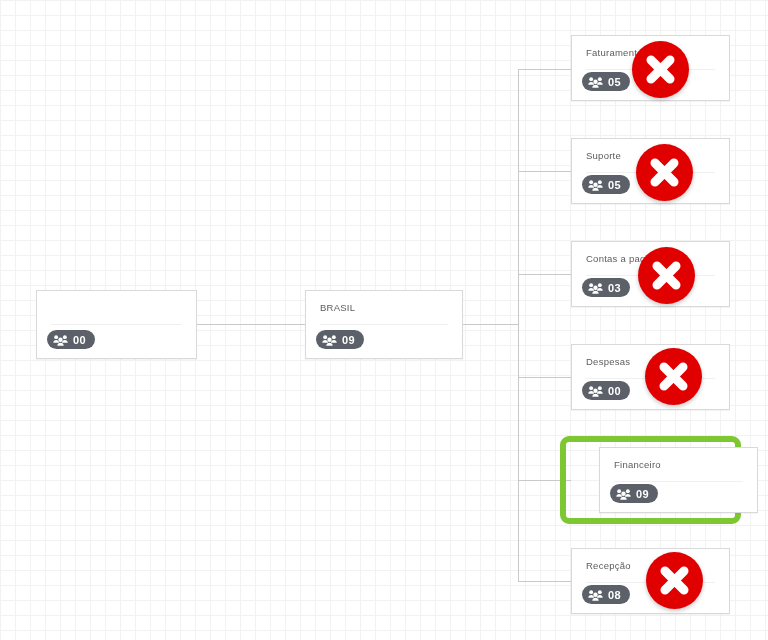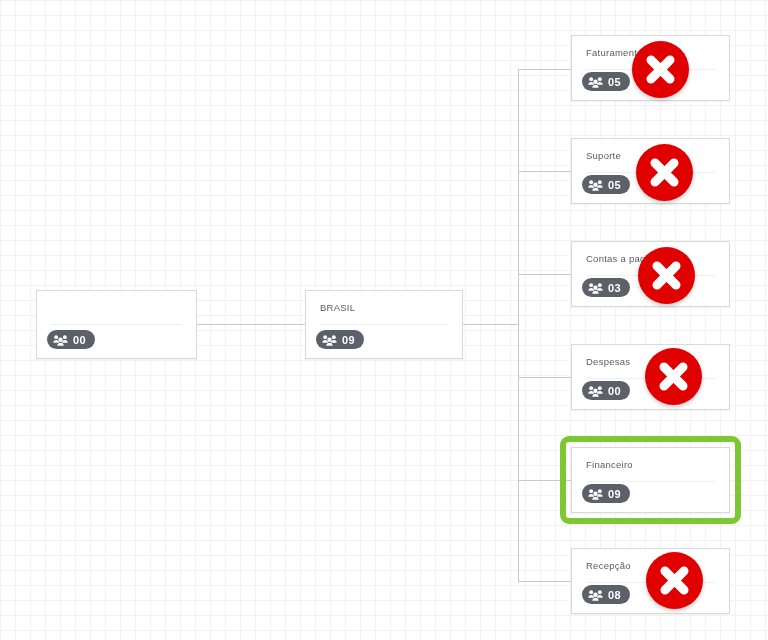--- a/index.html
+++ b/index.html
@@ -75,21 +75,21 @@
   
   .selected-wrap{
     position:absolute;
     left:560px;top:436px;width:181px;height:88px;
     border:6px solid #7DC832;
     border-radius:9px;
     box-sizing:border-box;
     background:transparent;
   }
   #node-financeiro{
-    left:571px;top:447px;width:159px;height:66px;
+    left:599px;top:447px;width:159px;height:66px;
     border:1px solid #d9d9d9;
   }
 
   
   .x-badge{
     position:absolute;width:57px;height:57px;border-radius:50%;
     background:#e00000;
     box-shadow:0 2px 4px rgba(0,0,0,0.22);
   }
   .x-badge svg{display:block;width:57px;height:57px;}

